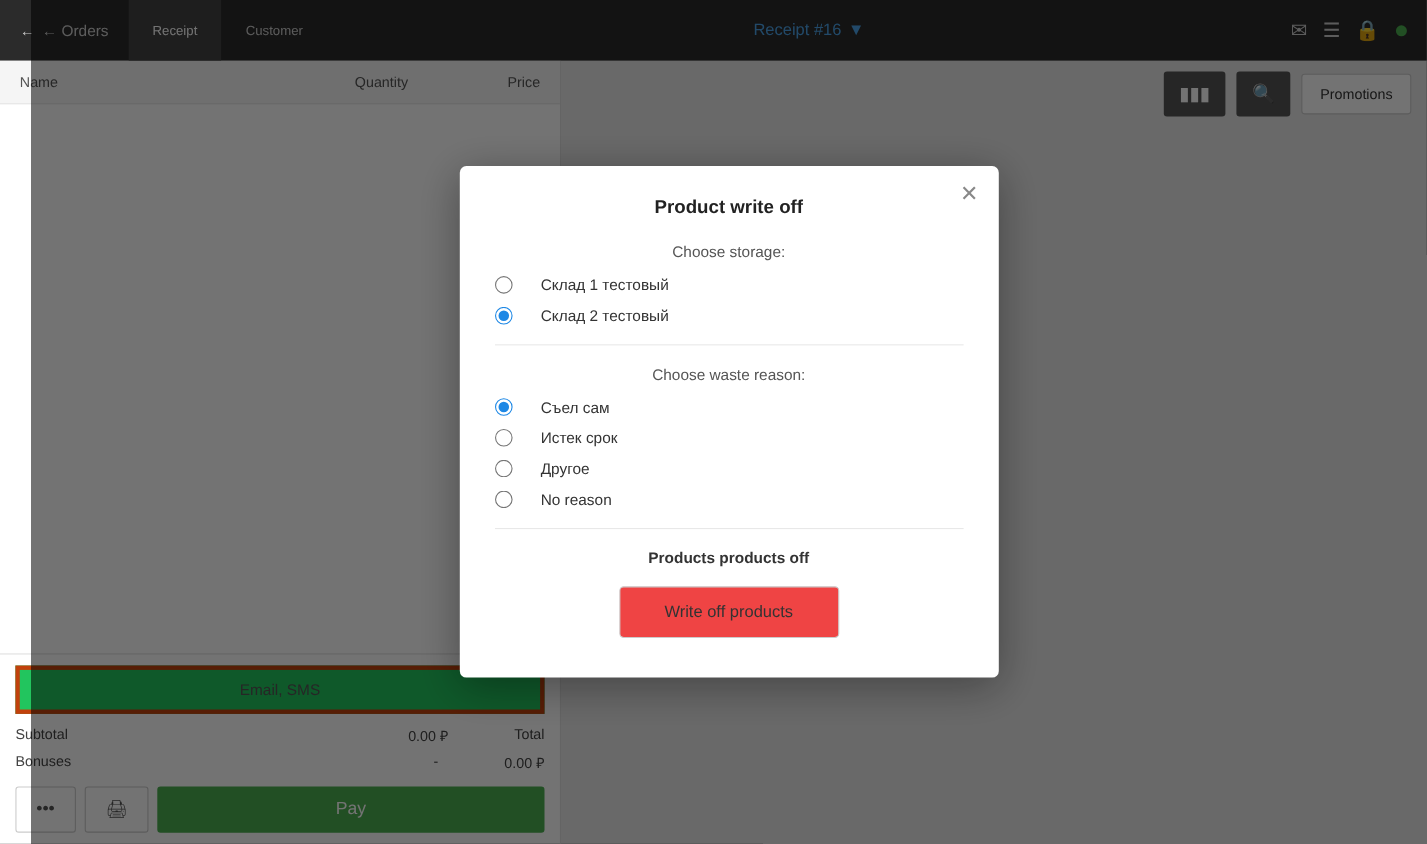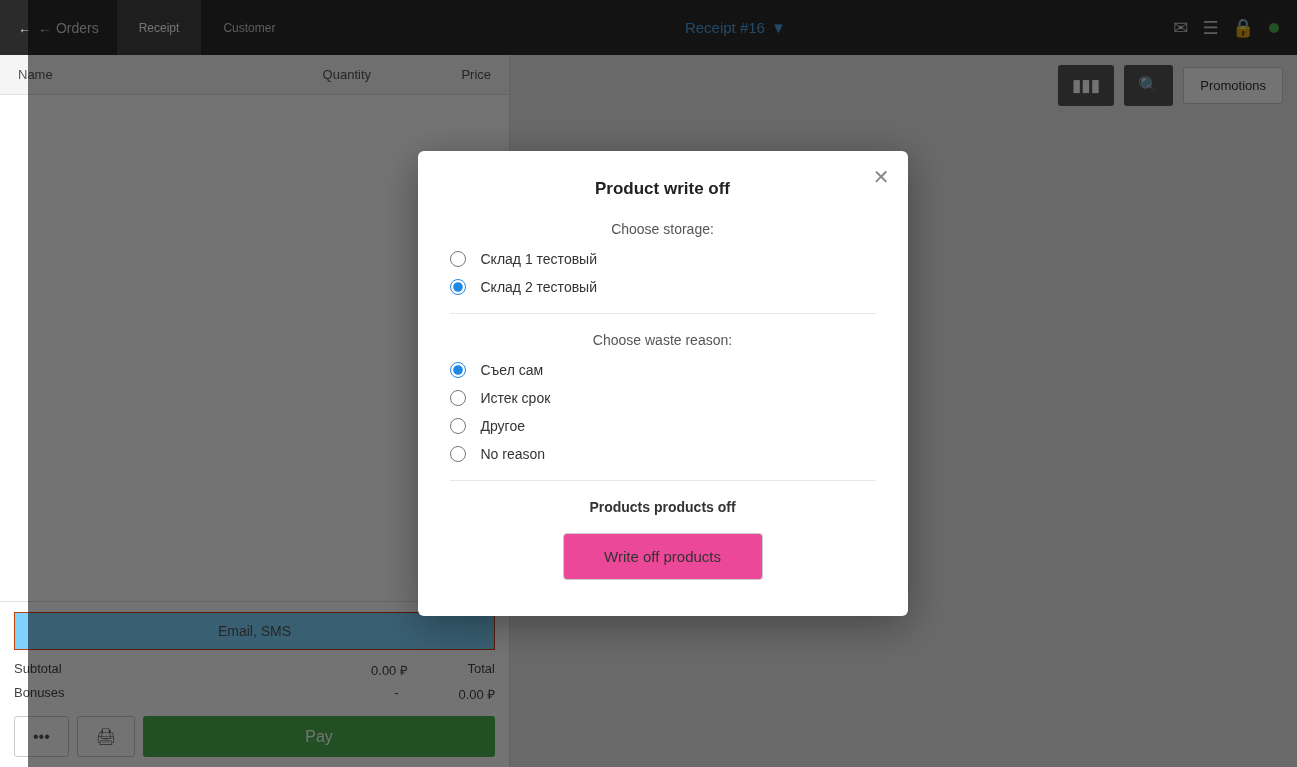--- a/index.html
+++ b/index.html
@@ -105,22 +105,22 @@
     .product-list-area {
       flex: 1;
       background: #fff;
     }
     .bottom-bar {
       border-top: 1px solid #e0e0e0;
       padding: 10px 14px 6px;
     }
     .email-sms-btn {
       width: 100%;
-      border: 1px solid #c2410c;
-      background: #7dd3fc;
+      border: 4px solid #c2410c;
+      background: #22c55e;
       padding: 10px;
       text-align: center;
       color: #555;
       font-size: 14px;
       cursor: pointer;
       margin-bottom: 8px;
     }
     .totals-row {
       display: flex;
       justify-content: space-between;
@@ -228,21 +228,21 @@
       font-size: 14px;
       color: #555;
       margin-bottom: 14px;
     }
     .radio-group {
       margin-bottom: 18px;
     }
     .radio-item {
       display: flex;
       align-items: flex-end;
-      gap: 15px;
+      gap: 26px;
       margin-bottom: 12px;
       font-size: 14px;
       color: #333;
       cursor: pointer;
     }
     .radio-item input[type="radio"] {
       accent-color: #1e88e5;
       width: 16px;
       height: 16px;
       cursor: pointer;
@@ -256,21 +256,21 @@
       text-align: center;
       font-size: 14px;
       font-weight: 600;
       color: #333;
       margin-bottom: 18px;
     }
     .write-off-btn {
       display: block;
       margin: 0 auto;
       border: 1px solid #ccc;
-      background: #ec4899;
+      background: #ef4444;
       padding: 14px 36px;
       font-size: 15px;
       color: #333;
       cursor: pointer;
       border-radius: 4px;
       min-width: 200px;
       text-align: center;
     }
   </style>
 </head>

